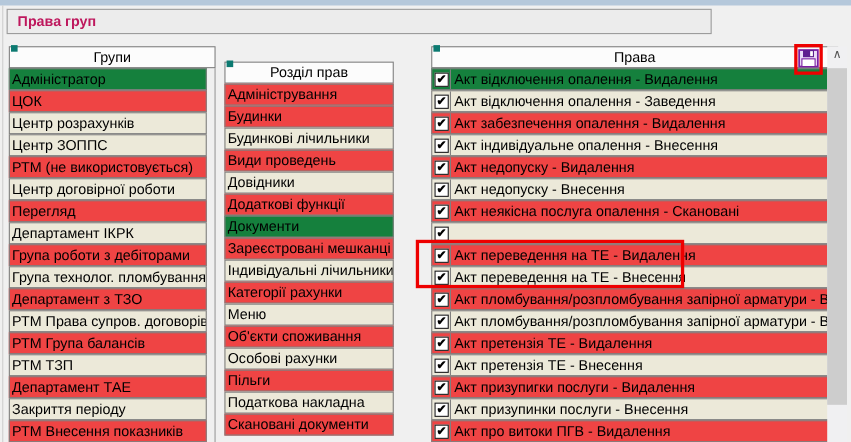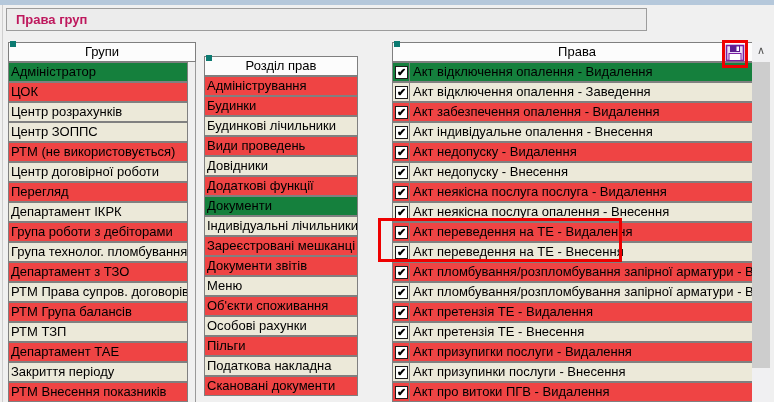--- a/index.html
+++ b/index.html
@@ -122,28 +122,28 @@
         </div>
         <div class="row alt">
           <span class="row-label">Довідники</span>
         </div>
         <div class="row">
           <span class="row-label">Додаткові функції</span>
         </div>
         <div class="row selected">
           <span class="row-label">Документи</span>
         </div>
+        <div class="row">
+          <span class="row-label">Зареєстровані мешканці</span>
+        </div>
         <div class="row alt">
           <span class="row-label">Індивідуальні лічильники</span>
         </div>
         <div class="row">
-          <span class="row-label">Зареєстровані мешканці</span>
-        </div>
-        <div class="row">
-          <span class="row-label">Документи звітів</span>
+          <span class="row-label">Категорії рахунки</span>
         </div>
         <div class="row alt">
           <span class="row-label">Меню</span>
         </div>
         <div class="row">
           <span class="row-label">Об'єкти споживання</span>
         </div>
         <div class="row alt">
           <span class="row-label">Особові рахунки</span>
         </div>
@@ -185,25 +185,24 @@
         <div class="row crow">
           <span class="cb">✔</span>
           <span class="lab">Акт недопуску - Видалення</span>
         </div>
         <div class="row crow alt">
           <span class="cb">✔</span>
           <span class="lab">Акт недопуску - Внесення</span>
         </div>
         <div class="row crow">
           <span class="cb">✔</span>
-          <span class="lab">Акт неякісна послуга послуга - Видалення</span>
-        </div>
-        <div class="row crow alt">
-          <span class="cb">✔</span>
-          <span class="lab">Акт неякісна послуга опалення - Внесення</span>
+          <span class="lab">Акт неякісна послуга опалення - Скановані</span>
+        </div>
+        <div class="row crow alt">
+          <span class="cb">✔</span>
         </div>
         <div class="row crow">
           <span class="cb">✔</span>
           <span class="lab">Акт переведення на ТЕ - Видалення</span>
         </div>
         <div class="row crow alt">
           <span class="cb">✔</span>
           <span class="lab">Акт переведення на ТЕ - Внесення</span>
         </div>
         <div class="row crow">

